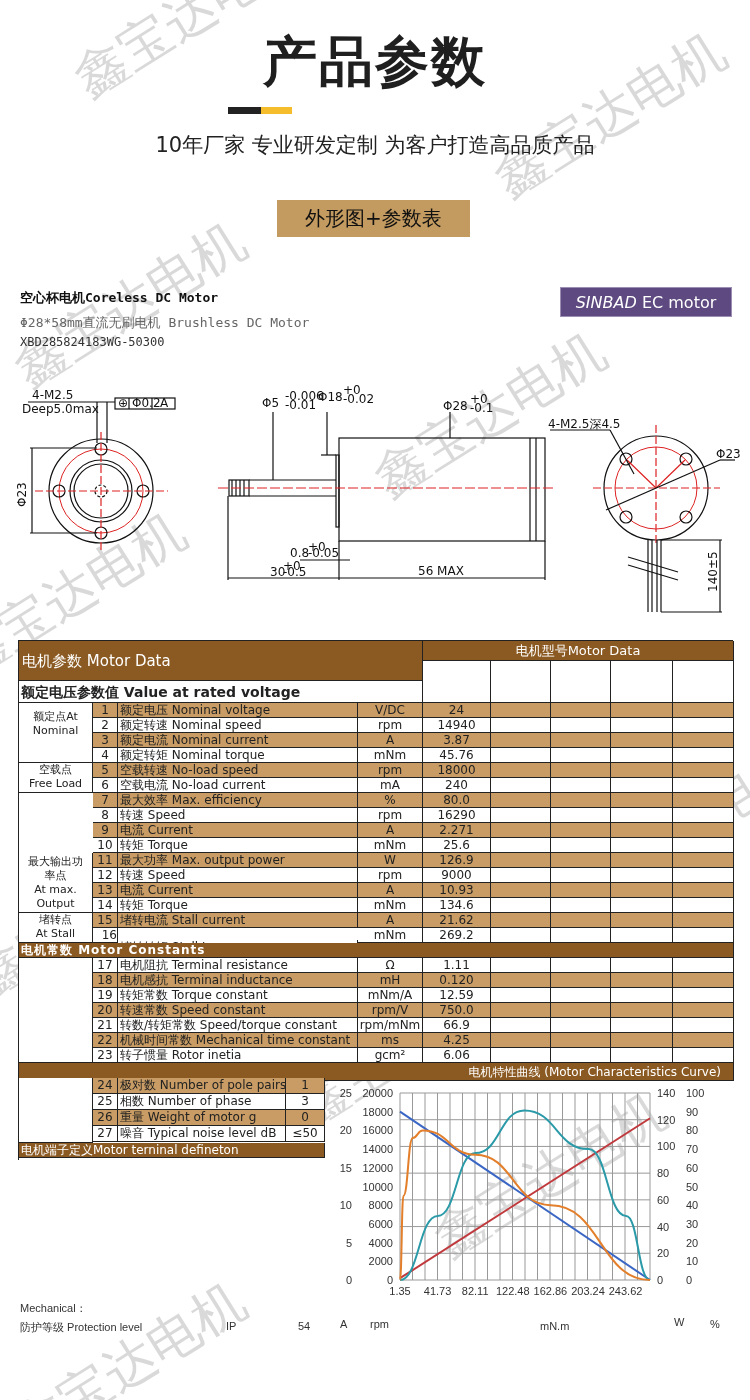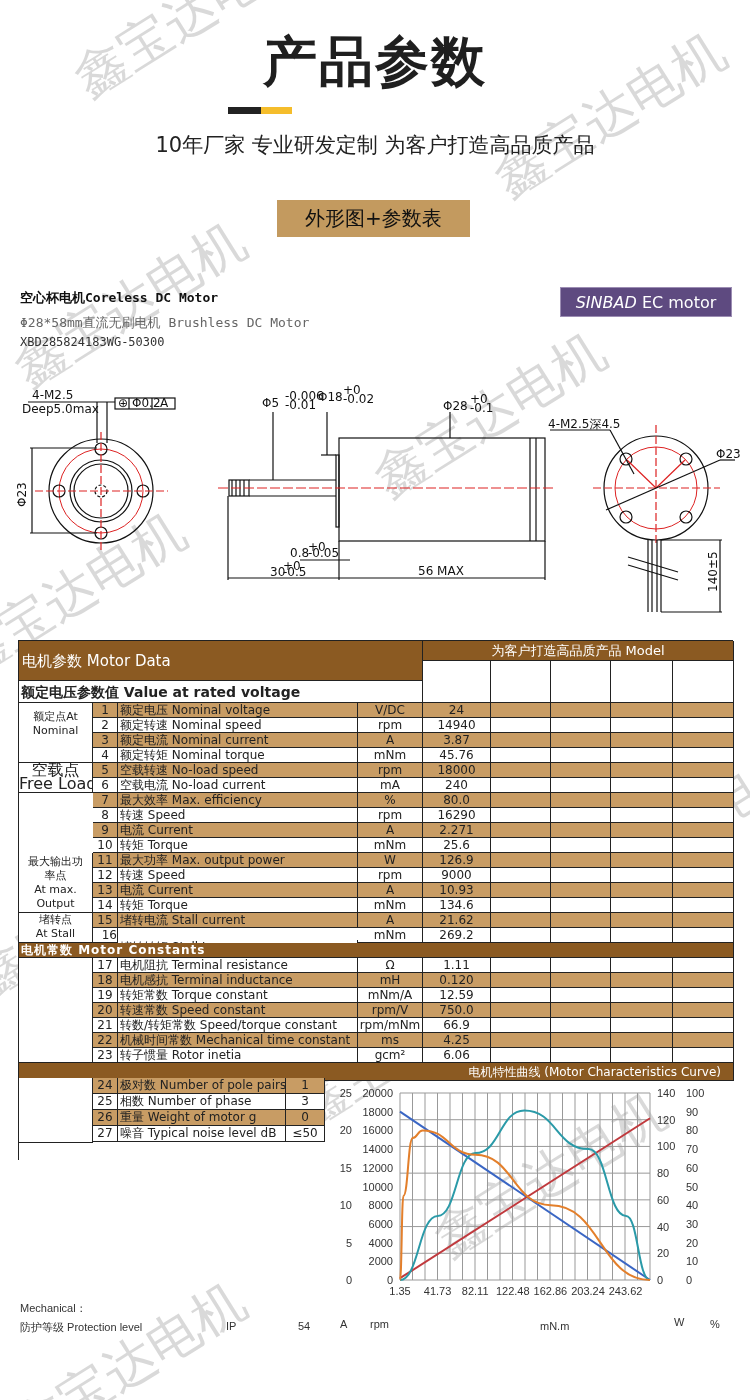--- a/index.html
+++ b/index.html
@@ -162,36 +162,36 @@
   </g>
   <text class="dim" x="548" y="428" font-size="10">4-M2.5深4.5</text>
   <text class="dim" x="716" y="458" font-size="10">Φ23</text>
   <text class="dim" x="717" y="592" font-size="10" transform="rotate(-90 717 592)">140±5</text>
 </svg>
 
 <div class="abs tbl" style="height:520px;border-left:1.5px solid #222;border-top:1.5px solid #222;">
 
   <div class="row" style="top:0;height:40px;">
     <div class="cell brown" style="left:0;width:404px;height:40px;font-size:15px;line-height:40px;padding-left:3px;">电机参数 Motor Data</div>
-    <div class="cell brown c" style="left:404px;width:311px;height:20px;font-size:13px;line-height:20px;">为客户打造高品质产品 Model</div>
+    <div class="cell brown c" style="left:404px;width:311px;height:20px;font-size:13px;line-height:20px;">电机型号Motor Data</div>
     <div class="cell wht" style="left:404px;top:20px;width:68px;height:42px;"></div>
     <div class="cell wht" style="left:472px;top:20px;width:60px;height:42px;"></div>
     <div class="cell wht" style="left:532px;top:20px;width:60px;height:42px;"></div>
     <div class="cell wht" style="left:592px;top:20px;width:62px;height:42px;"></div>
     <div class="cell wht" style="left:654px;top:20px;width:61px;height:42px;"></div>
   </div>
   <div class="row" style="top:40px;height:22px;width:404px;">
     <div class="cell wht" style="left:0;width:404px;font-size:14px;line-height:22px;font-weight:bold;padding-left:2px;">额定电压参数值 Value at rated voltage</div>
   </div>
 
   <div class="cell wht c" style="left:0;top:62px;width:74px;height:60px;font-size:11px;line-height:14px;padding-top:7px;">
     <div>额定点At</div>
     <div>Nominal</div>
   </div>
-  <div class="cell wht c" style="left:0;top:122px;width:74px;height:30px;font-size:16px;line-height:14px;">
+  <div class="cell wht c" style="left:0;top:122px;width:74px;height:30px;font-size:11px;line-height:14px;">
     <div>空载点</div>
     <div>Free Load</div>
   </div>
   <div class="cell wht c" style="left:0;top:212px;width:74px;height:60px;font-size:11px;line-height:14px;padding-top:2px;">
     <div>最大输出功</div>
     <div>率点</div>
     <div>At max.</div>
     <div>Output</div>
   </div>
   <div class="cell wht c" style="left:0;top:272px;width:74px;height:30px;font-size:11px;line-height:14px;">
@@ -461,20 +461,21 @@
         <div class="cell tan c" style="left: 74px; width: 25px; line-height: 15px;">26</div>
         <div class="cell tan" style="left: 99px; width: 168px; line-height: 15px; padding-left: 2px;">重量   Weight of motor      g</div>
         <div class="cell tan c" style="left: 267px; width: 39px; line-height: 15px;">0</div>
       </div>
       <div class="row" style="top: 48px; height: 16px;">
         <div class="cell wht c" style="left: 74px; width: 25px; line-height: 15px;">27</div>
         <div class="cell wht" style="left: 99px; width: 168px; line-height: 15px; padding-left: 2px;">噪音   Typical noise level dB</div>
         <div class="cell wht c" style="left: 267px; width: 39px; line-height: 15px;">≤50</div>
       </div>
     </div>
+  <div class="cell brown" style="left:0;top:65px;width:306px;height:15px;font-size:12px;padding-left:2px;">电机端子定义Motor terninal defineton</div>
 </div>
 
 <svg class="abs chart-area" viewBox="330 1080 420 220" width="420" height="220">
   <g id="chart-grid">
       <line x1="400" y1="1093" x2="400" y2="1280" stroke="#999" stroke-width="1"></line>
       <line x1="412.5" y1="1093" x2="412.5" y2="1280" stroke="#999" stroke-width="1"></line>
       <line x1="425" y1="1093" x2="425" y2="1280" stroke="#999" stroke-width="1"></line>
       <line x1="437.5" y1="1093" x2="437.5" y2="1280" stroke="#999" stroke-width="1"></line>
       <line x1="450" y1="1093" x2="450" y2="1280" stroke="#999" stroke-width="1"></line>
       <line x1="462.5" y1="1093" x2="462.5" y2="1280" stroke="#999" stroke-width="1"></line>

